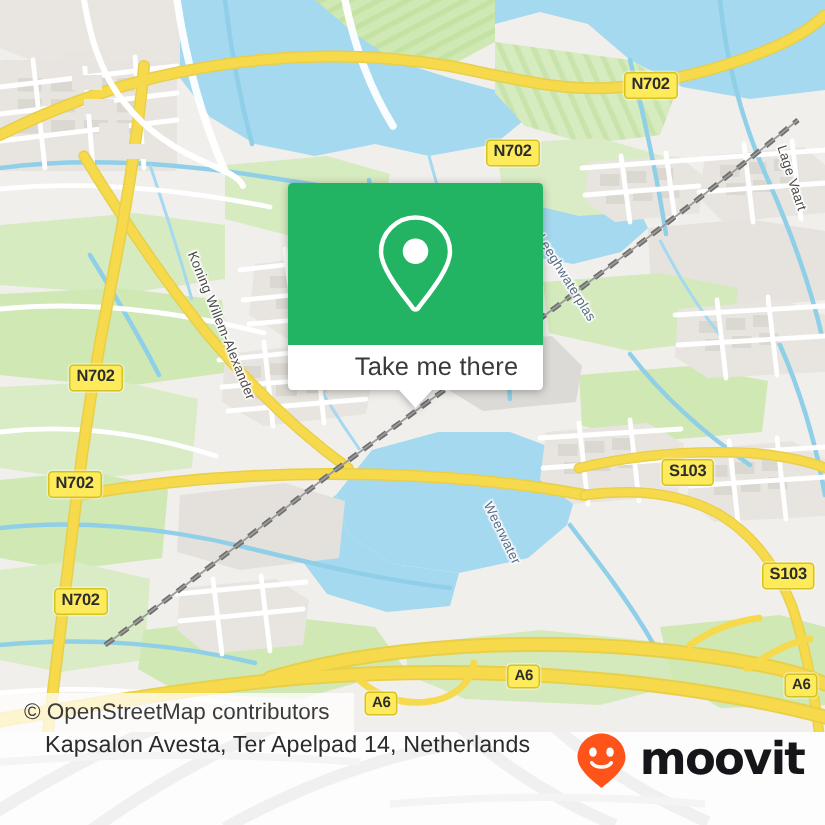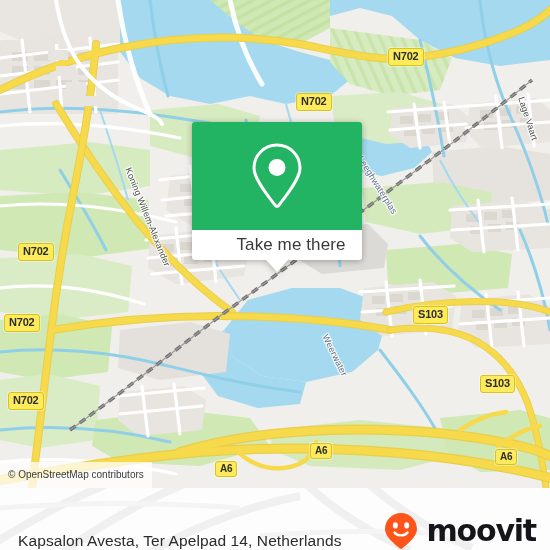--- a/index.html
+++ b/index.html
@@ -37,30 +37,31 @@
     border:1.6px solid #d8c21f;
     border-radius:3px;
     color:#2d2d2d;
     font-size:11px;
     font-weight:bold;
     line-height:1;
     padding:2px 4px 3px 4px;
     font-family:"Liberation Sans", sans-serif;
     letter-spacing:-.2px;
     box-shadow:0 0 0 1px rgba(255,255,255,.35);
+    margin-left:28px;
   }
   .shield.small{font-size:10px;padding:2px 4px 2px 4px;}
 
   
   .attrib{
     position:absolute;left:0;bottom:0;
     height:26px;line-height:26px;
-    padding:0 8px;
+    padding:0 16px;
     background:rgba(255,255,255,.74);
-    font-size:10px;
+    font-size:15px;
     color:#3b3b3b;
     font-family:"Liberation Sans", sans-serif;
     white-space:nowrap;
   }
 
   
   .callout{
     position:absolute;left:192px;top:122px;width:170px;
     filter:drop-shadow(0 1px 3px rgba(0,0,0,.30));
   }
@@ -94,22 +95,22 @@
 
   
   .footer{
     position:absolute;left:0;top:488px;width:550px;height:62px;
     background:#fdfdfd;
     overflow:hidden;
   }
   .footer-wm{position:absolute;left:0;top:0;opacity:1;}
   .footer-row{
     position:relative;z-index:2;
-    height:62px;display:flex;align-items:flex-end;
-    padding:0 14px 0 18px;
+    height:62px;display:flex;align-items:flex-start;
+    padding:0 14px 0 30px;
     box-sizing:border-box;
   }
   .footer-title{
     font-size:15.5px;color:#2b2b2b;
     font-family:"Liberation Sans", sans-serif;
     white-space:nowrap;
     flex:1 1 auto;
     letter-spacing:.1px;
   }
   .brand{display:flex;align-items:center;flex:0 0 auto;gap:8px;}

